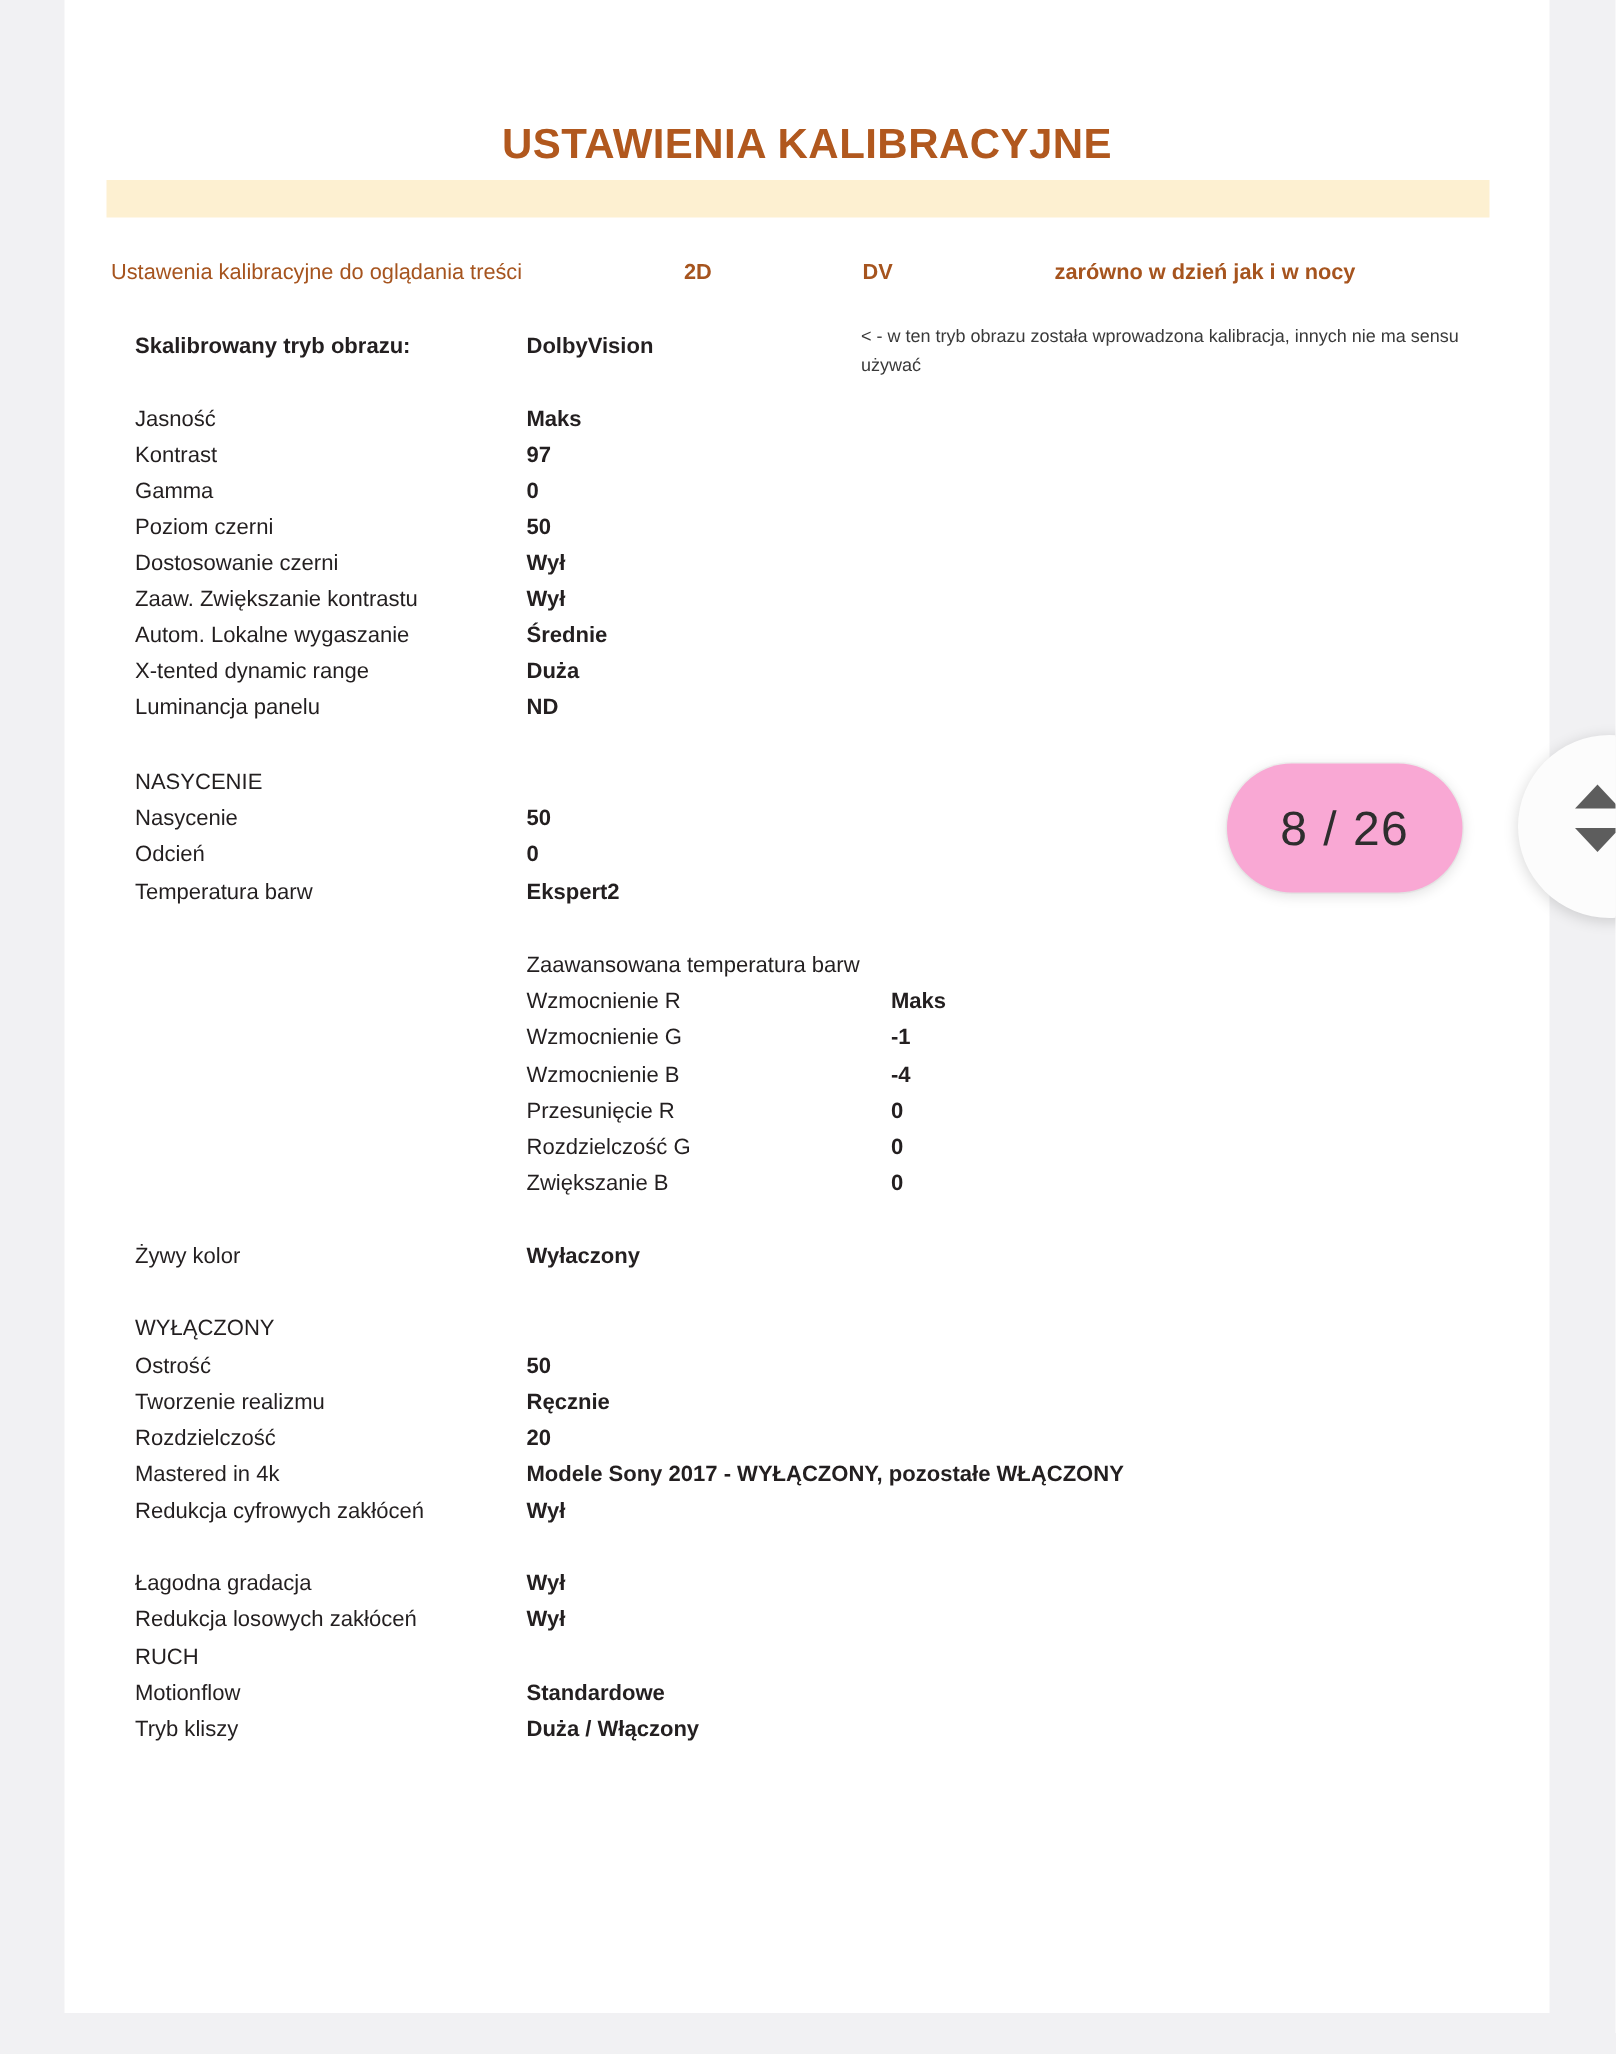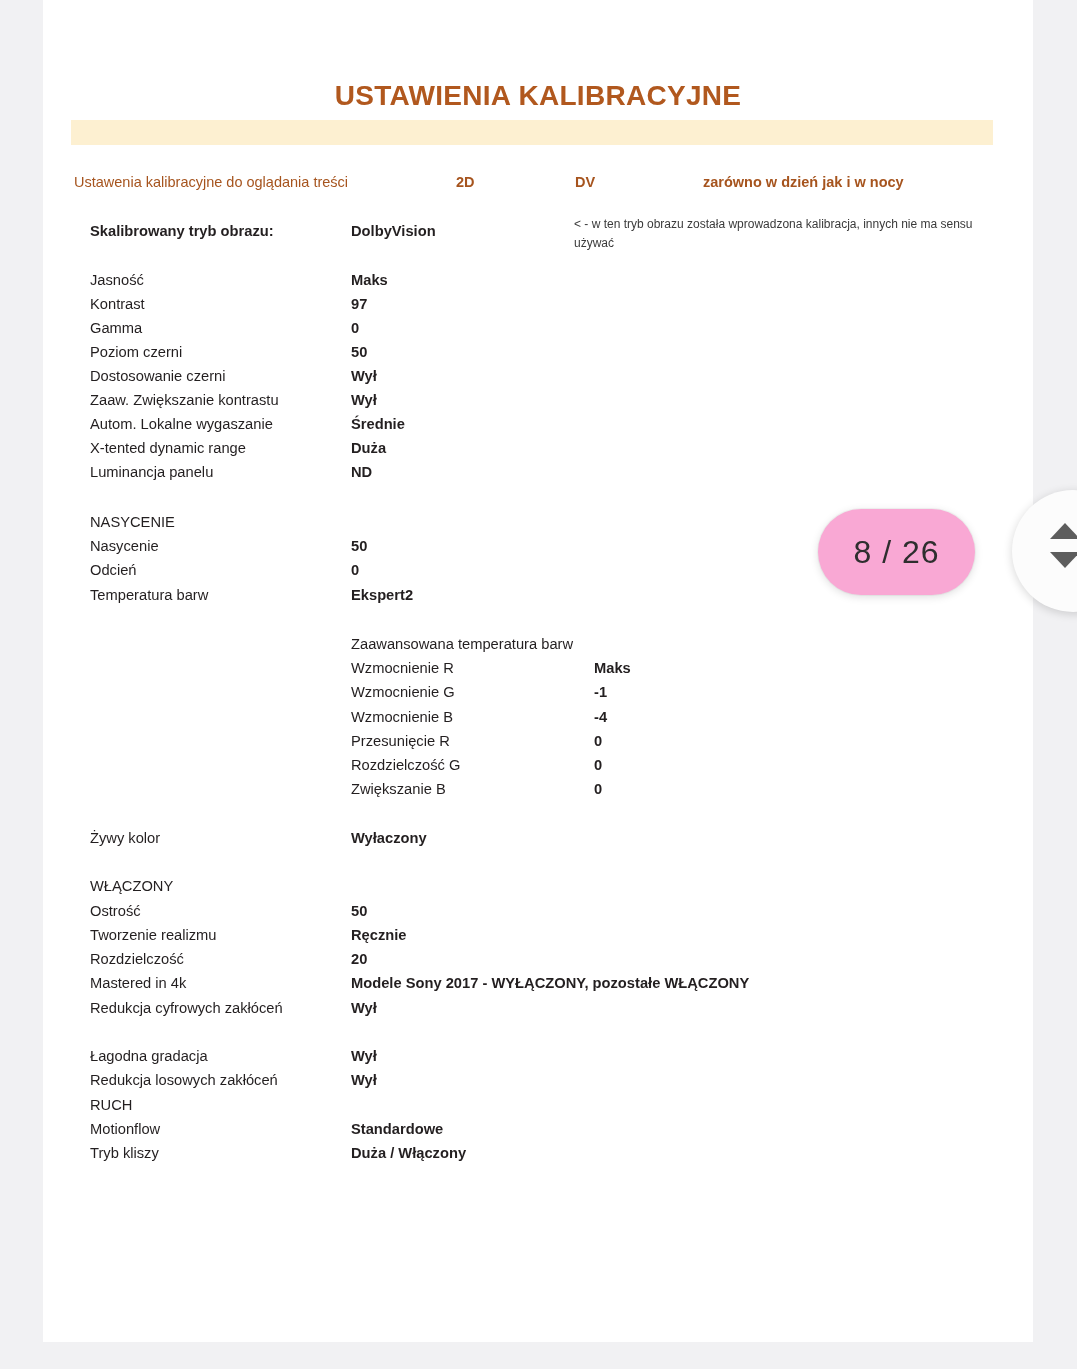--- a/index.html
+++ b/index.html
@@ -274,21 +274,21 @@
       <span class="label">Zwiększanie B</span>
       <span class="value">0</span>
     </div>
 
     <div class="row" style="top:826px">
       <span class="label">Żywy kolor</span>
       <span class="value">Wyłaczony</span>
     </div>
 
     <div class="row section" style="top:874px">
-      <span class="label">WŁĄCZONY</span>
+      <span class="label">WYŁĄCZONY</span>
     </div>
     <div class="row" style="top:899px">
       <span class="label">Ostrość</span>
       <span class="value">50</span>
     </div>
     <div class="row" style="top:923px">
       <span class="label">Tworzenie realizmu</span>
       <span class="value">Ręcznie</span>
     </div>
     <div class="row" style="top:947px">

